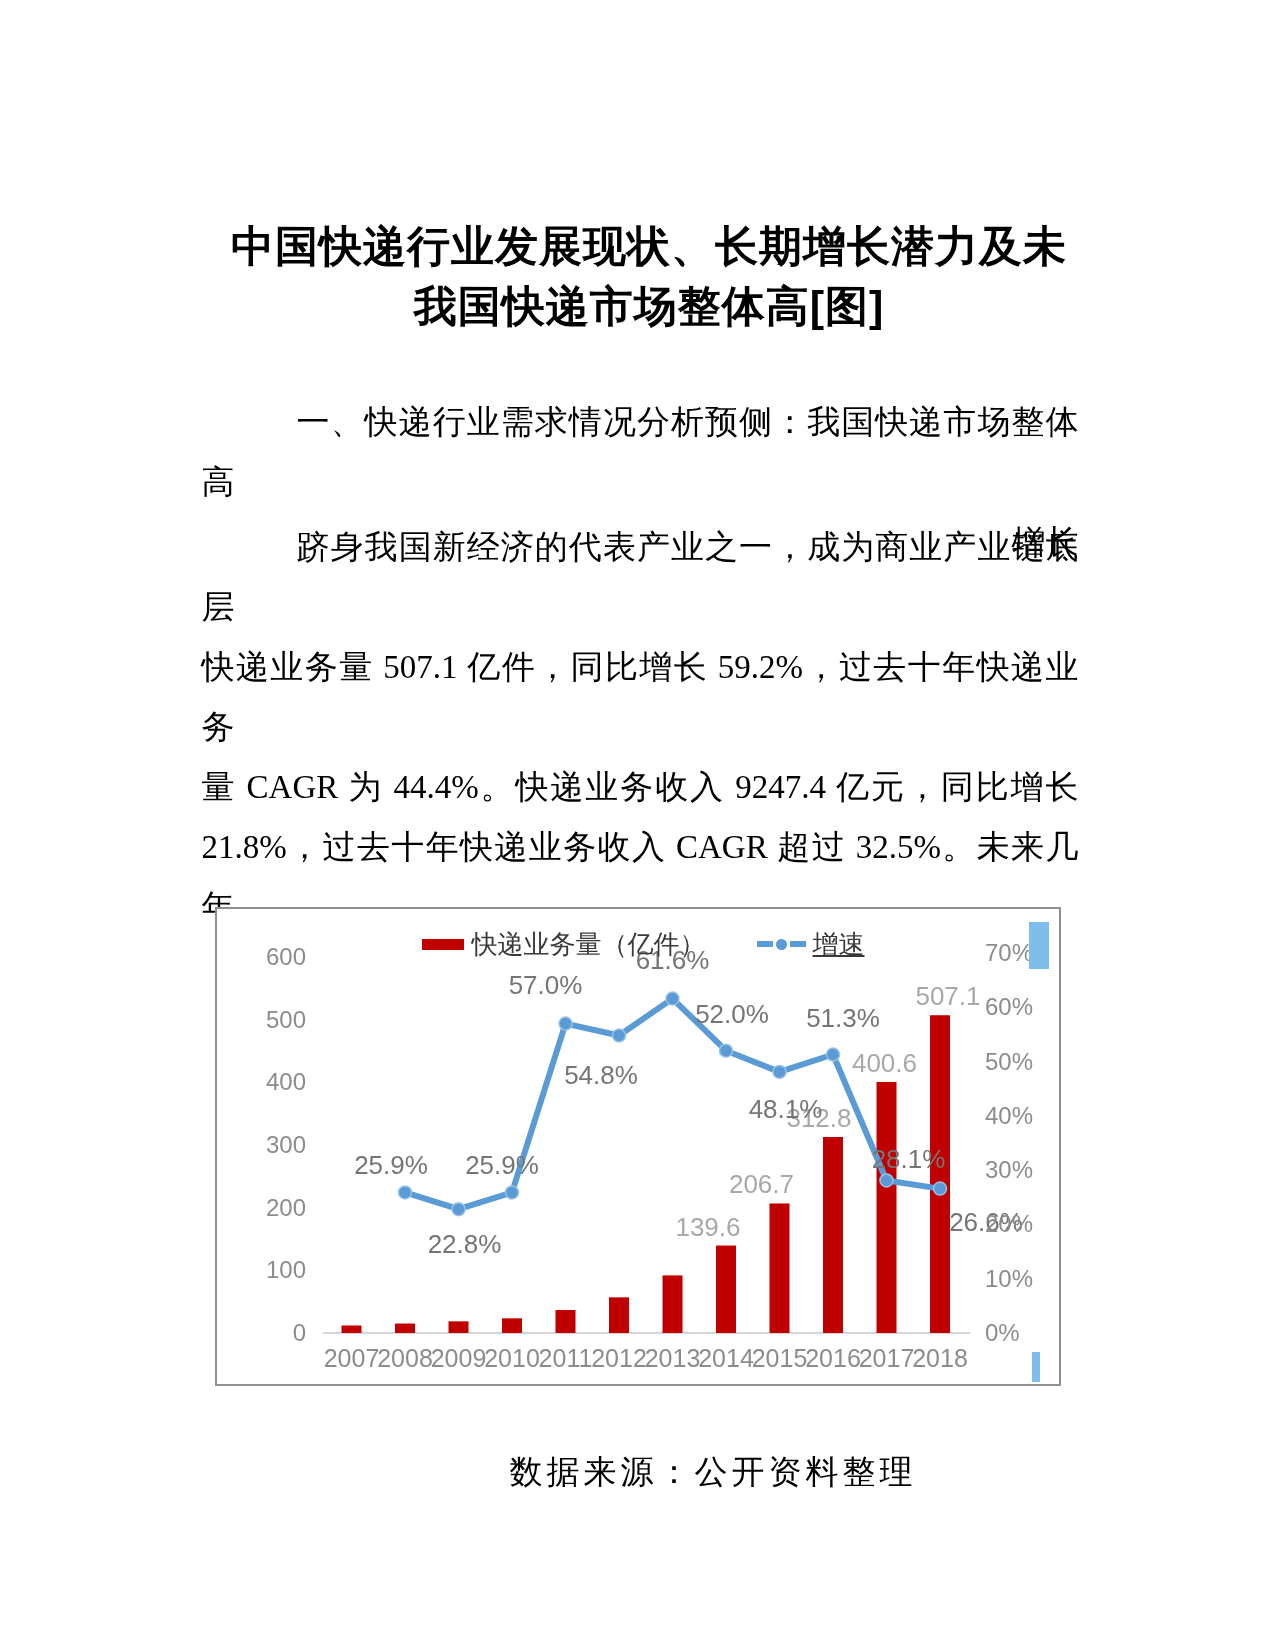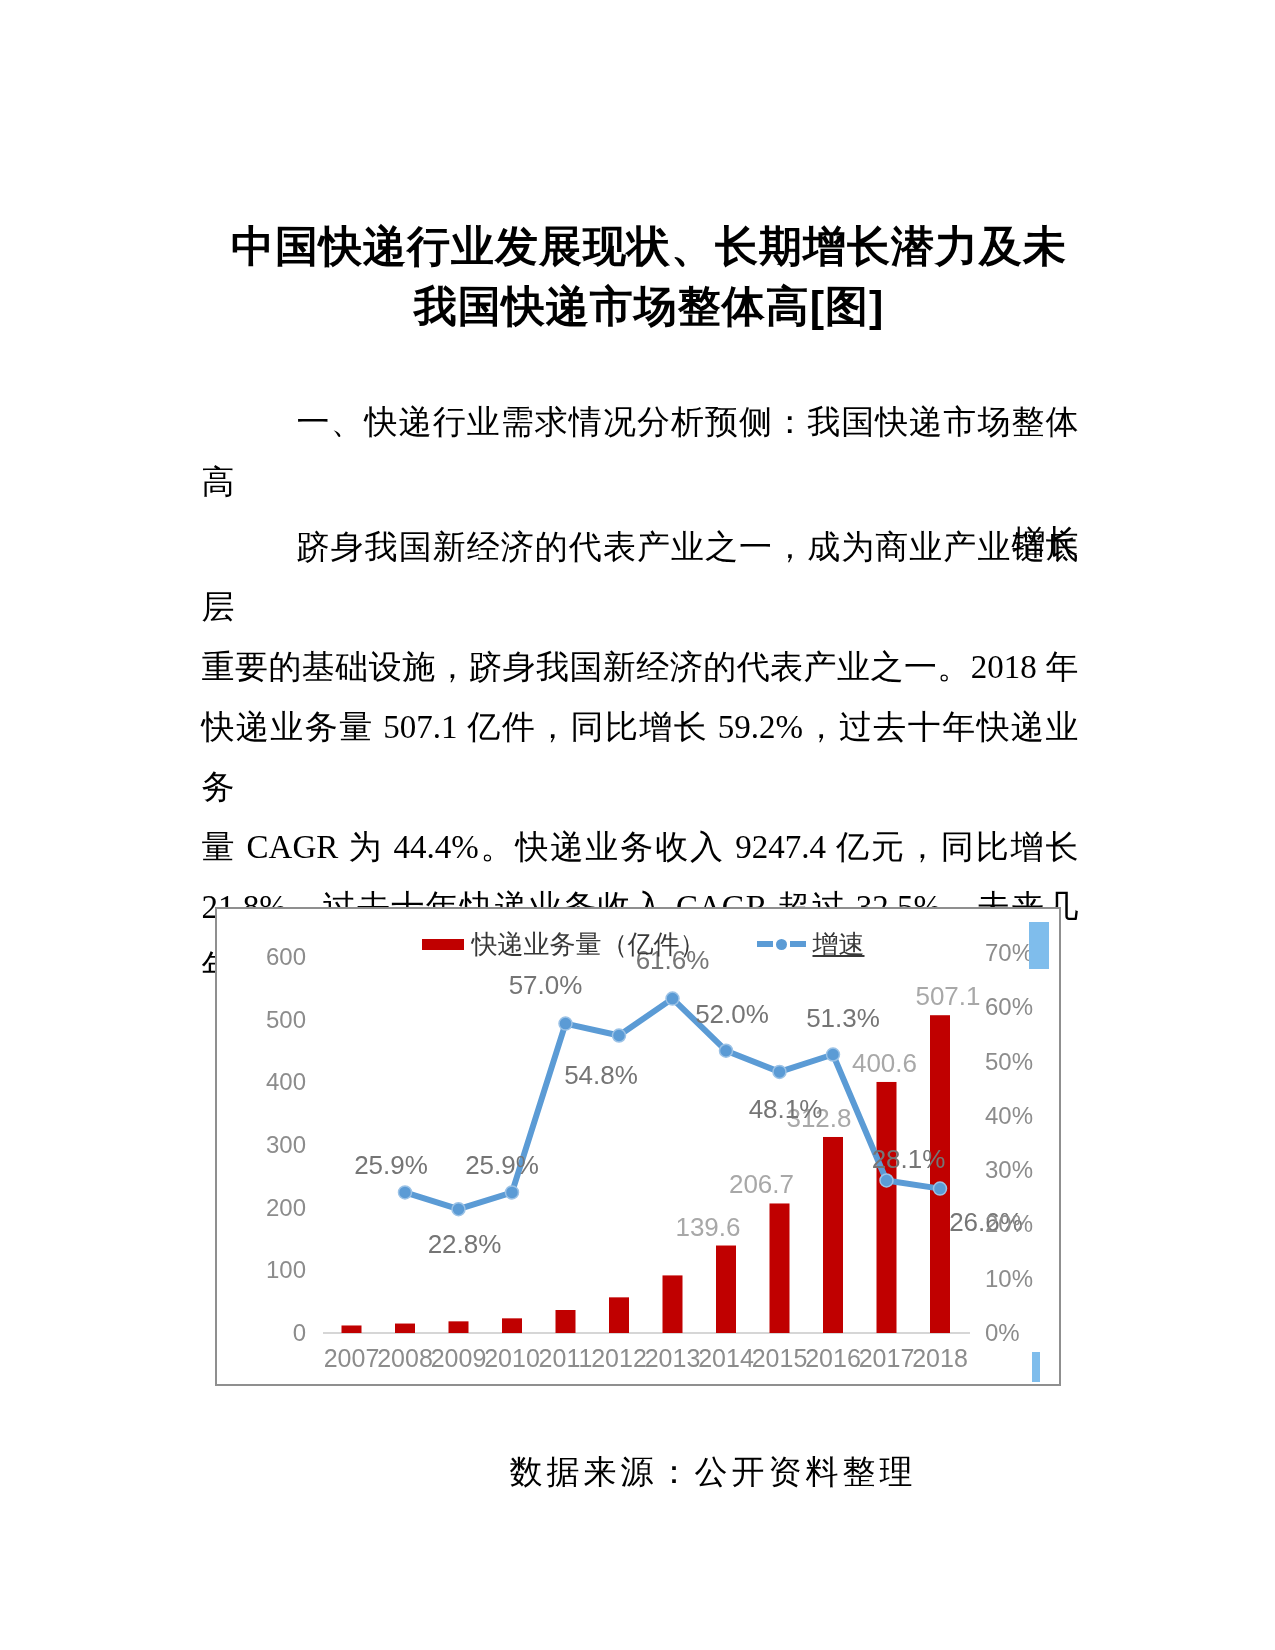--- a/index.html
+++ b/index.html
@@ -70,21 +70,20 @@
     <div>我国快递市场整体高[图]</div>
   </div>
 
   <div class="heading">
     <div class="jline indent">一、快递行业需求情况分析预侧：我国快递市场整体高</div>
     <div class="jline-last">增长</div>
   </div>
 
   <div class="para">
     <div class="jline indent">跻身我国新经济的代表产业之一，成为商业产业链底层</div>
-    <div class="jline">重要的基础设施，跻身我国新经济的代表产业之一。2018 年</div>
     <div class="jline">快递业务量 507.1 亿件，同比增长 59.2%，过去十年快递业务</div>
     <div class="jline">量 CAGR 为 44.4%。快递业务收入 9247.4 亿元，同比增长</div>
     <div class="jline">21.8%，过去十年快递业务收入 CAGR 超过 32.5%。未来几年</div>
     <div class="jline-last">，我国快递市场整体业务量仍将保持双位数增长。</div>
   </div>
 
   <div class="chart-box">
     <svg id="chart-svg" width="842" height="475" viewBox="0 0 842 475">
         <line x1="106" y1="424" x2="753" y2="424" stroke="#d6d6d6" stroke-width="2"></line>
         <rect x="124.5" y="416.48" width="20" height="7.519999999999982" fill="#c00000"></rect>

